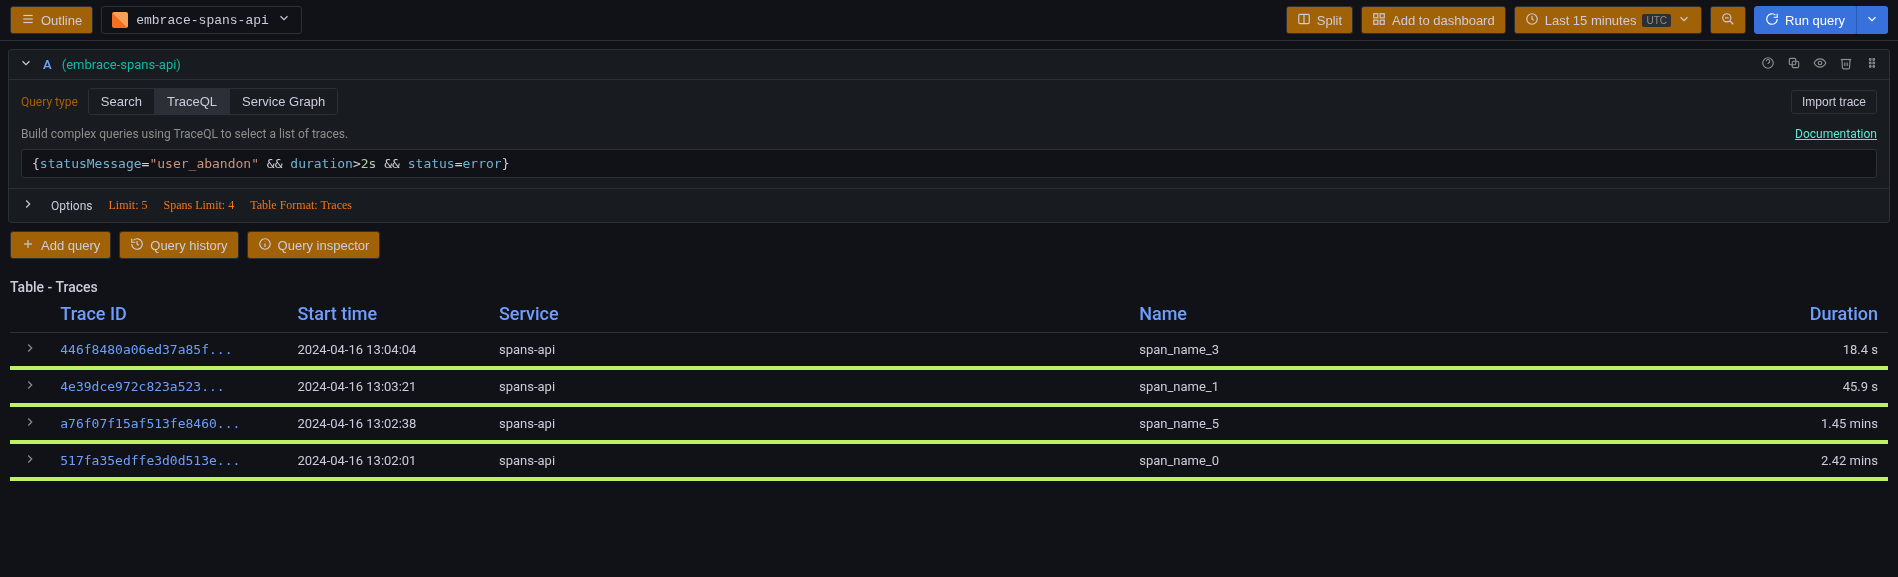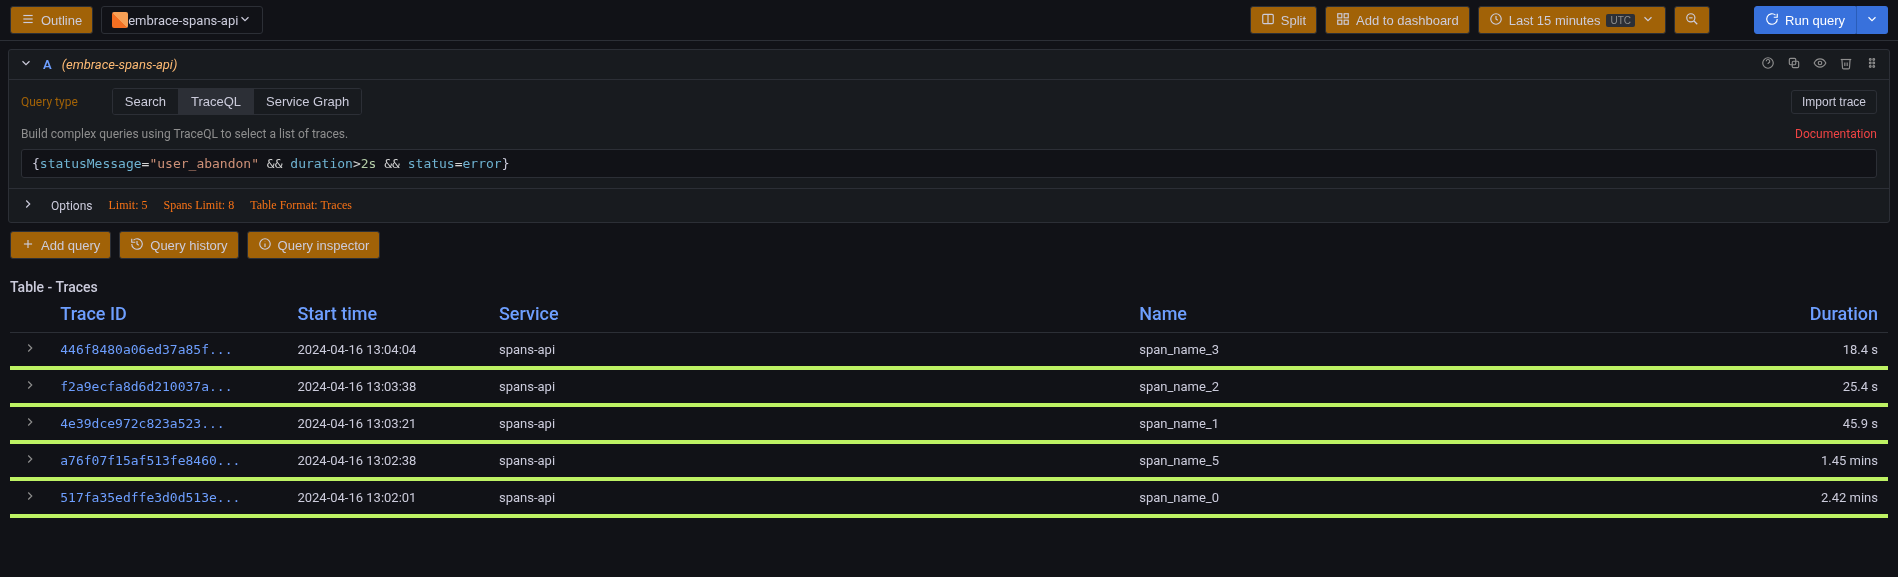--- a/index.html
+++ b/index.html
@@ -31,43 +31,44 @@
   height: 28px;
 }
 .btn-primary {
   background: #3871dc;
   border-color: #3871dc;
   color: #fff;
 }
 .btn-primary-split {
   display: flex;
   align-items: center;
-  margin-left: 36px;
 }
 .btn-primary-split .dropdown-caret {
   background: #3871dc;
   border: 1px solid #3871dc;
   border-left: 1px solid #2a5db8;
   color: #fff;
   padding: 5px 8px;
   border-radius: 0 3px 3px 0;
   height: 28px;
   display: flex;
   align-items: center;
 }
 .btn-primary-split .btn-primary { border-radius: 3px 0 0 3px; }
 .spacer { flex: 1; }
 .ds-picker {
   display: inline-flex;
   align-items: center;
+  gap: 8px;
   background: #111217;
   border: 1px solid #2c2f36;
   padding: 4px 10px;
   border-radius: 3px;
   height: 28px;
+  font-family: Liberation Mono, monospace;
 }
 .ds-logo {
   width: 16px; height: 16px;
   background: linear-gradient(45deg,#f46f22 50%,#f8a055 50%);
   border-radius: 2px;
 }
 .utc-badge {
   font-size: 10px;
   background: #2c2f36;
   padding: 1px 4px;
@@ -85,42 +86,40 @@
   align-items: center;
   padding: 6px 10px;
   gap: 10px;
   border-bottom: 1px solid #2c2f36;
 }
 .query-letter {
   color: #6e9fff;
   font-weight: 600;
 }
 .query-ds-name {
-  color: #fdba74;
-  font-style: italic;
+  color: #14b8a6;
 }
 .header-icons {
   display: flex;
   gap: 12px;
   color: #8e8e8e;
 }
 .header-icons span { cursor: pointer; }
 .query-type-row {
   display: flex;
   align-items: center;
   padding: 8px 12px;
   gap: 10px;
 }
 .label { color: #a16207; font-size: 12px; }
 .radio-group {
   display: flex;
   border: 1px solid #2c2f36;
   border-radius: 3px;
   overflow: hidden;
-  margin-left: 24px;
 }
 .radio-group button {
   background: #181b1f;
   border: none;
   color: #ccccdc;
   padding: 5px 12px;
   cursor: pointer;
   font-size: 13px;
   border-right: 1px solid #2c2f36;
 }
@@ -138,22 +137,23 @@
 }
 .hint-row {
   display: flex;
   padding: 4px 12px 8px;
   color: #8e8e8e;
   font-size: 12px;
   justify-content: center;
 }
 .doc-link {
   margin-left: auto;
-  color: #ef4444;
+  color: #5eead4;
   cursor: pointer;
+  text-decoration: underline;
 }
 .editor {
   margin: 0 12px 10px;
   border: 1px solid #2c2f36;
   border-radius: 3px;
   padding: 6px 10px;
   font-family: "Menlo","Monaco",monospace;
   font-size: 13px;
   background: #111217;
 }
@@ -339,21 +339,21 @@
   <div class="editor">
     <span class="tok-brace">{</span><span class="tok-attr">status</span><span class="tok-kw">Message</span><span class="tok-op">=</span><span class="tok-str">"user_abandon"</span><span class="tok-op"> &amp;&amp; </span><span class="tok-kw">duration</span><span class="tok-op">&gt;</span><span class="tok-val">2s</span><span class="tok-op"> &amp;&amp; </span><span class="tok-kw">status</span><span class="tok-op">=</span><span class="tok-kw">error</span><span class="tok-brace">}</span>
   </div>
 
   <div class="options-row">
     <span><svg viewBox="0 0 24 24">
           <polyline points="9 6 15 12 9 18"></polyline>
         </svg></span>
     <span class="opt-label">Options</span>
     <span class="opt-item">Limit: 5</span>
-    <span class="opt-item">Spans Limit: 8</span>
+    <span class="opt-item">Spans Limit: 4</span>
     <span class="opt-item">Table Format: Traces</span>
   </div>
 </div>
 
 <div class="actions-row">
   <button class="btn">
     <span><svg viewBox="0 0 24 24">
           <line x1="12" y1="5" x2="12" y2="19"></line>
           <line x1="5" y1="12" x2="19" y2="12"></line>
         </svg></span>
@@ -393,30 +393,20 @@
     <tbody id="table-body">
         <tr>
           <td class="expand-cell"><svg viewBox="0 0 24 24">
               <polyline points="9 6 15 12 9 18"></polyline>
             </svg></td>
           <td class="col-trace"><span class="trace-link">446f8480a06ed37a85f...</span></td>
           <td class="col-start">2024-04-16 13:04:04</td>
           <td class="col-service">spans-api</td>
           <td class="col-name">span_name_3</td>
           <td class="col-duration right">18.4 s</td>
-        </tr>
-        <tr>
-          <td class="expand-cell"><svg viewBox="0 0 24 24">
-              <polyline points="9 6 15 12 9 18"></polyline>
-            </svg></td>
-          <td class="col-trace"><span class="trace-link">f2a9ecfa8d6d210037a...</span></td>
-          <td class="col-start">2024-04-16 13:03:38</td>
-          <td class="col-service">spans-api</td>
-          <td class="col-name">span_name_2</td>
-          <td class="col-duration right">25.4 s</td>
         </tr>
         <tr>
           <td class="expand-cell"><svg viewBox="0 0 24 24">
               <polyline points="9 6 15 12 9 18"></polyline>
             </svg></td>
           <td class="col-trace"><span class="trace-link">4e39dce972c823a523...</span></td>
           <td class="col-start">2024-04-16 13:03:21</td>
           <td class="col-service">spans-api</td>
           <td class="col-name">span_name_1</td>
           <td class="col-duration right">45.9 s</td>

